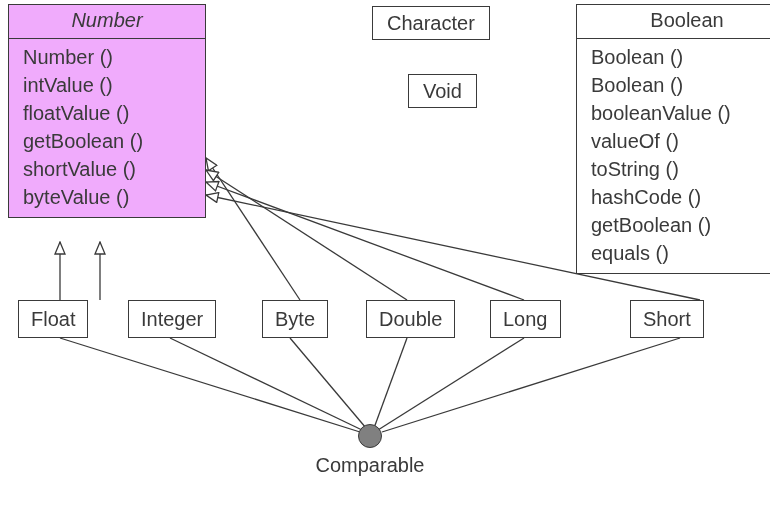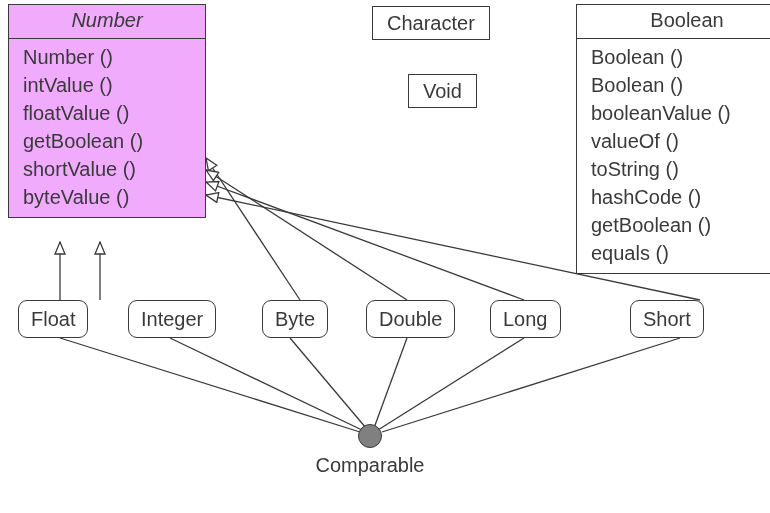--- a/index.html
+++ b/index.html
@@ -32,21 +32,20 @@
   }
   .class-body{
     padding:4px 0 6px 14px;
     text-align:left;
   }
   .class-body div{line-height:28px;}
   .italic{font-style:italic;}
   #number-box{background:#f0abfc;}
   .sub{
     padding:6px 12px;
-    border-radius:9px;
   }
   .small{
     padding:4px 14px;
     margin-left:24px;
   }
   .interface-dot{
     position:absolute;
     width:24px;height:24px;border-radius:50%;
     background:#808080;border:1.5px solid #3a3a3a;
     box-sizing:border-box;

